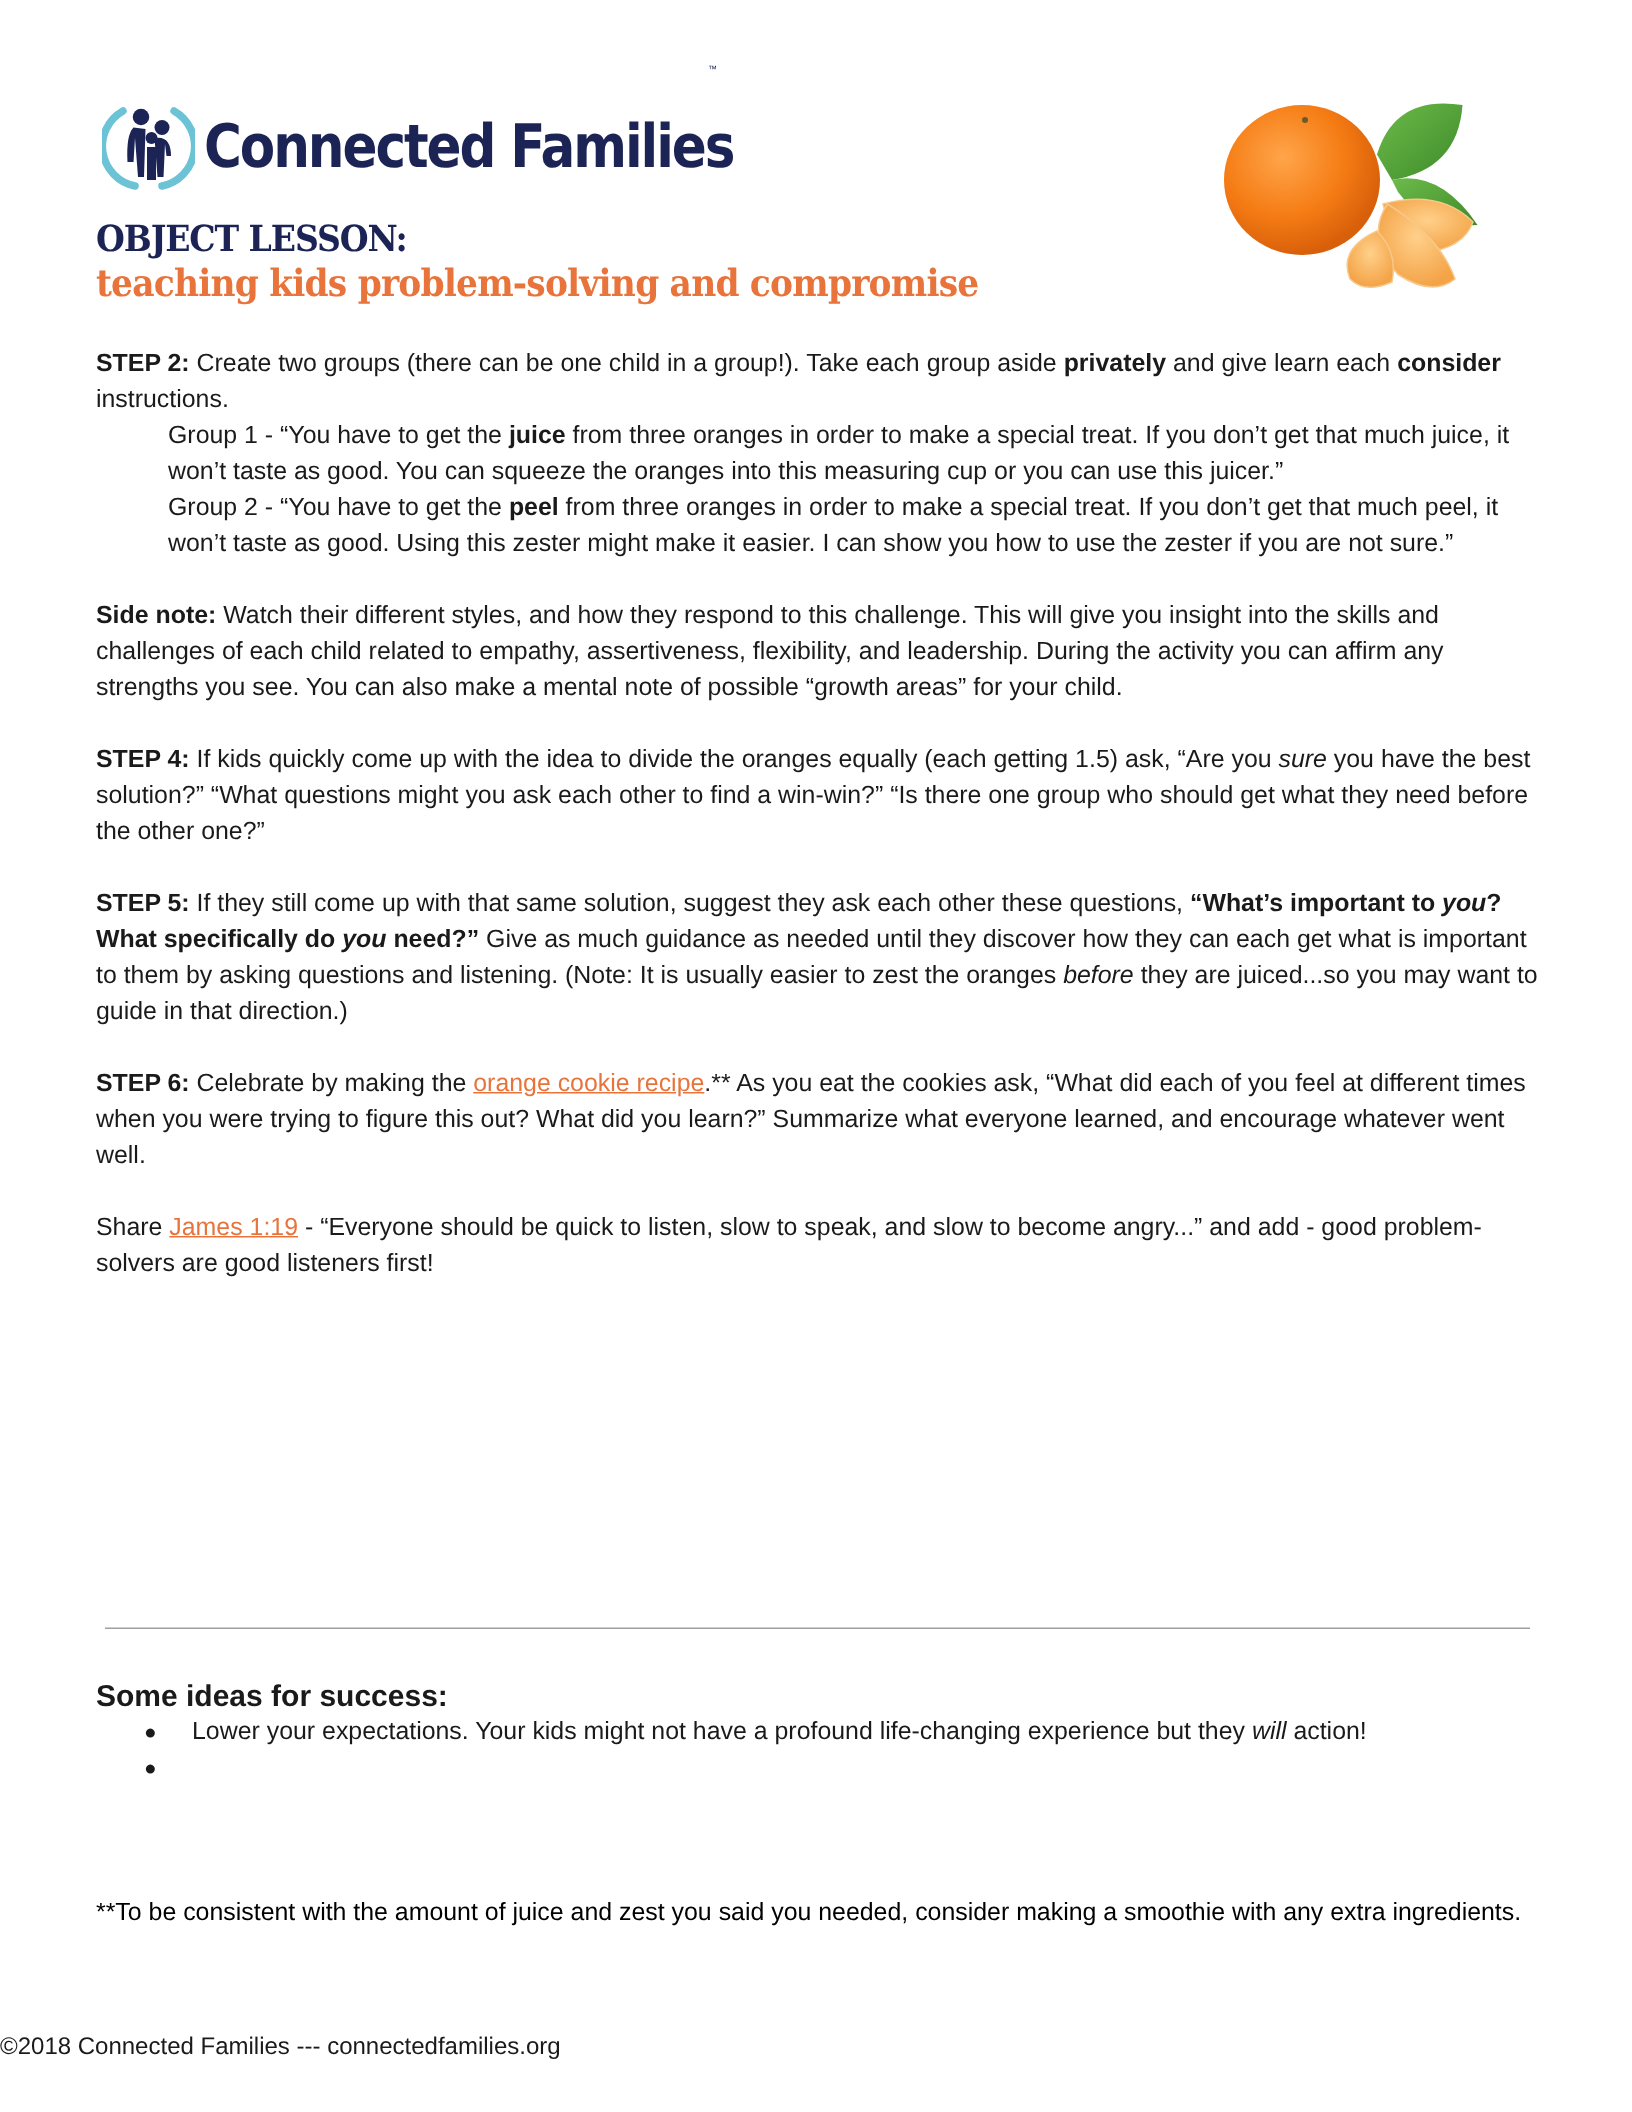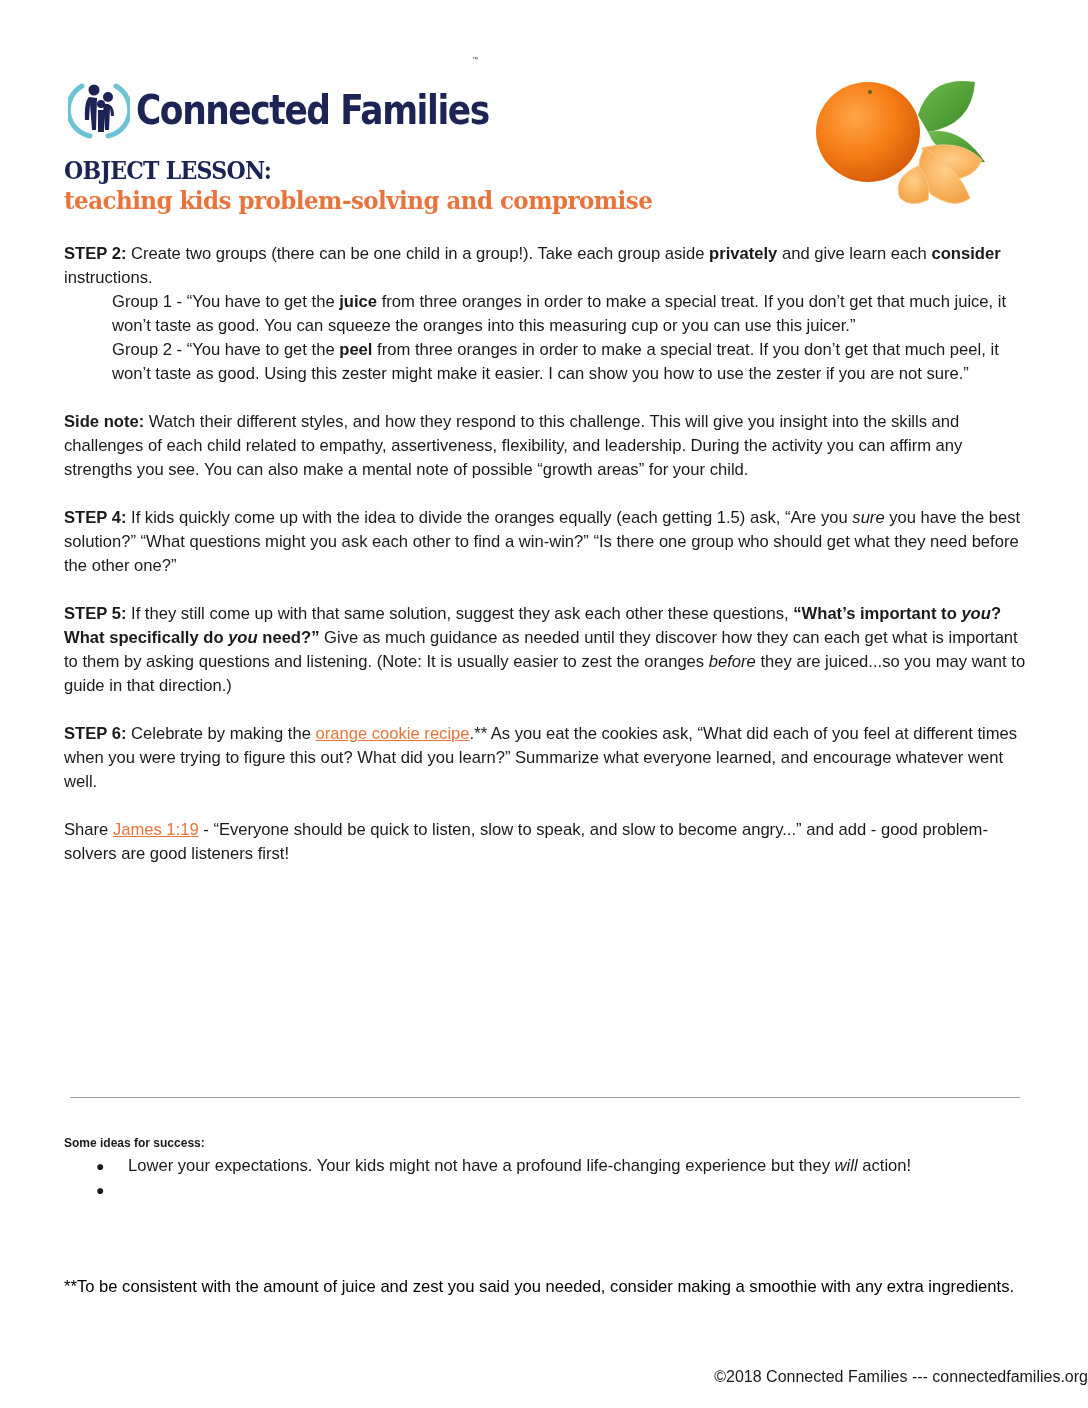--- a/index.html
+++ b/index.html
@@ -10,21 +10,21 @@
     body {
       width: 1088px;
       height: 1408px;
       position: relative;
       overflow: hidden;
       font-family: "Liberation Sans", "DejaVu Sans", sans-serif;
       color: #1a1a1a;
     }
     .page {
       position: absolute;
-      left: 0; top: 12px;
+      left: 0; top: 0;
       width: 1088px; height: 1092px; border-radius: 25px;
     }
     
     .logo {
       position: absolute;
       left: 68px;
       top: 68px;
       height: 60px;
       display: flex;
       align-items: center;
@@ -122,21 +122,21 @@
       left: 64px;
       top: 1120px;
       width: 966px;
       font-family: "Liberation Sans", sans-serif;
       font-size: 16.6px;
       line-height: 24px;
       color: #1a1a1a;
     }
     .ideas-heading {
       font-weight: bold;
-      font-size: 12px;
+      font-size: 20px;
       margin: 0;
       line-height: 22px;
     }
     .ideas ul {
       list-style: none;
       margin: 0;
       padding: 0;
     }
     .ideas li {
       position: relative;
@@ -156,21 +156,21 @@
       font-family: "Liberation Sans", sans-serif;
       font-size: 16.6px;
       line-height: 24px;
       color: #000000;
     }
     .footer {
       position: absolute;
       left: 0;
       top: 1356px;
       width: 1088px;
-      text-align: right;
+      text-align: left;
       font-family: "Liberation Sans", sans-serif;
       font-size: 16px;
       color: #1a1a1a;
     }
   </style>
 </head>
 <body>
 
 <div class="page">
 

